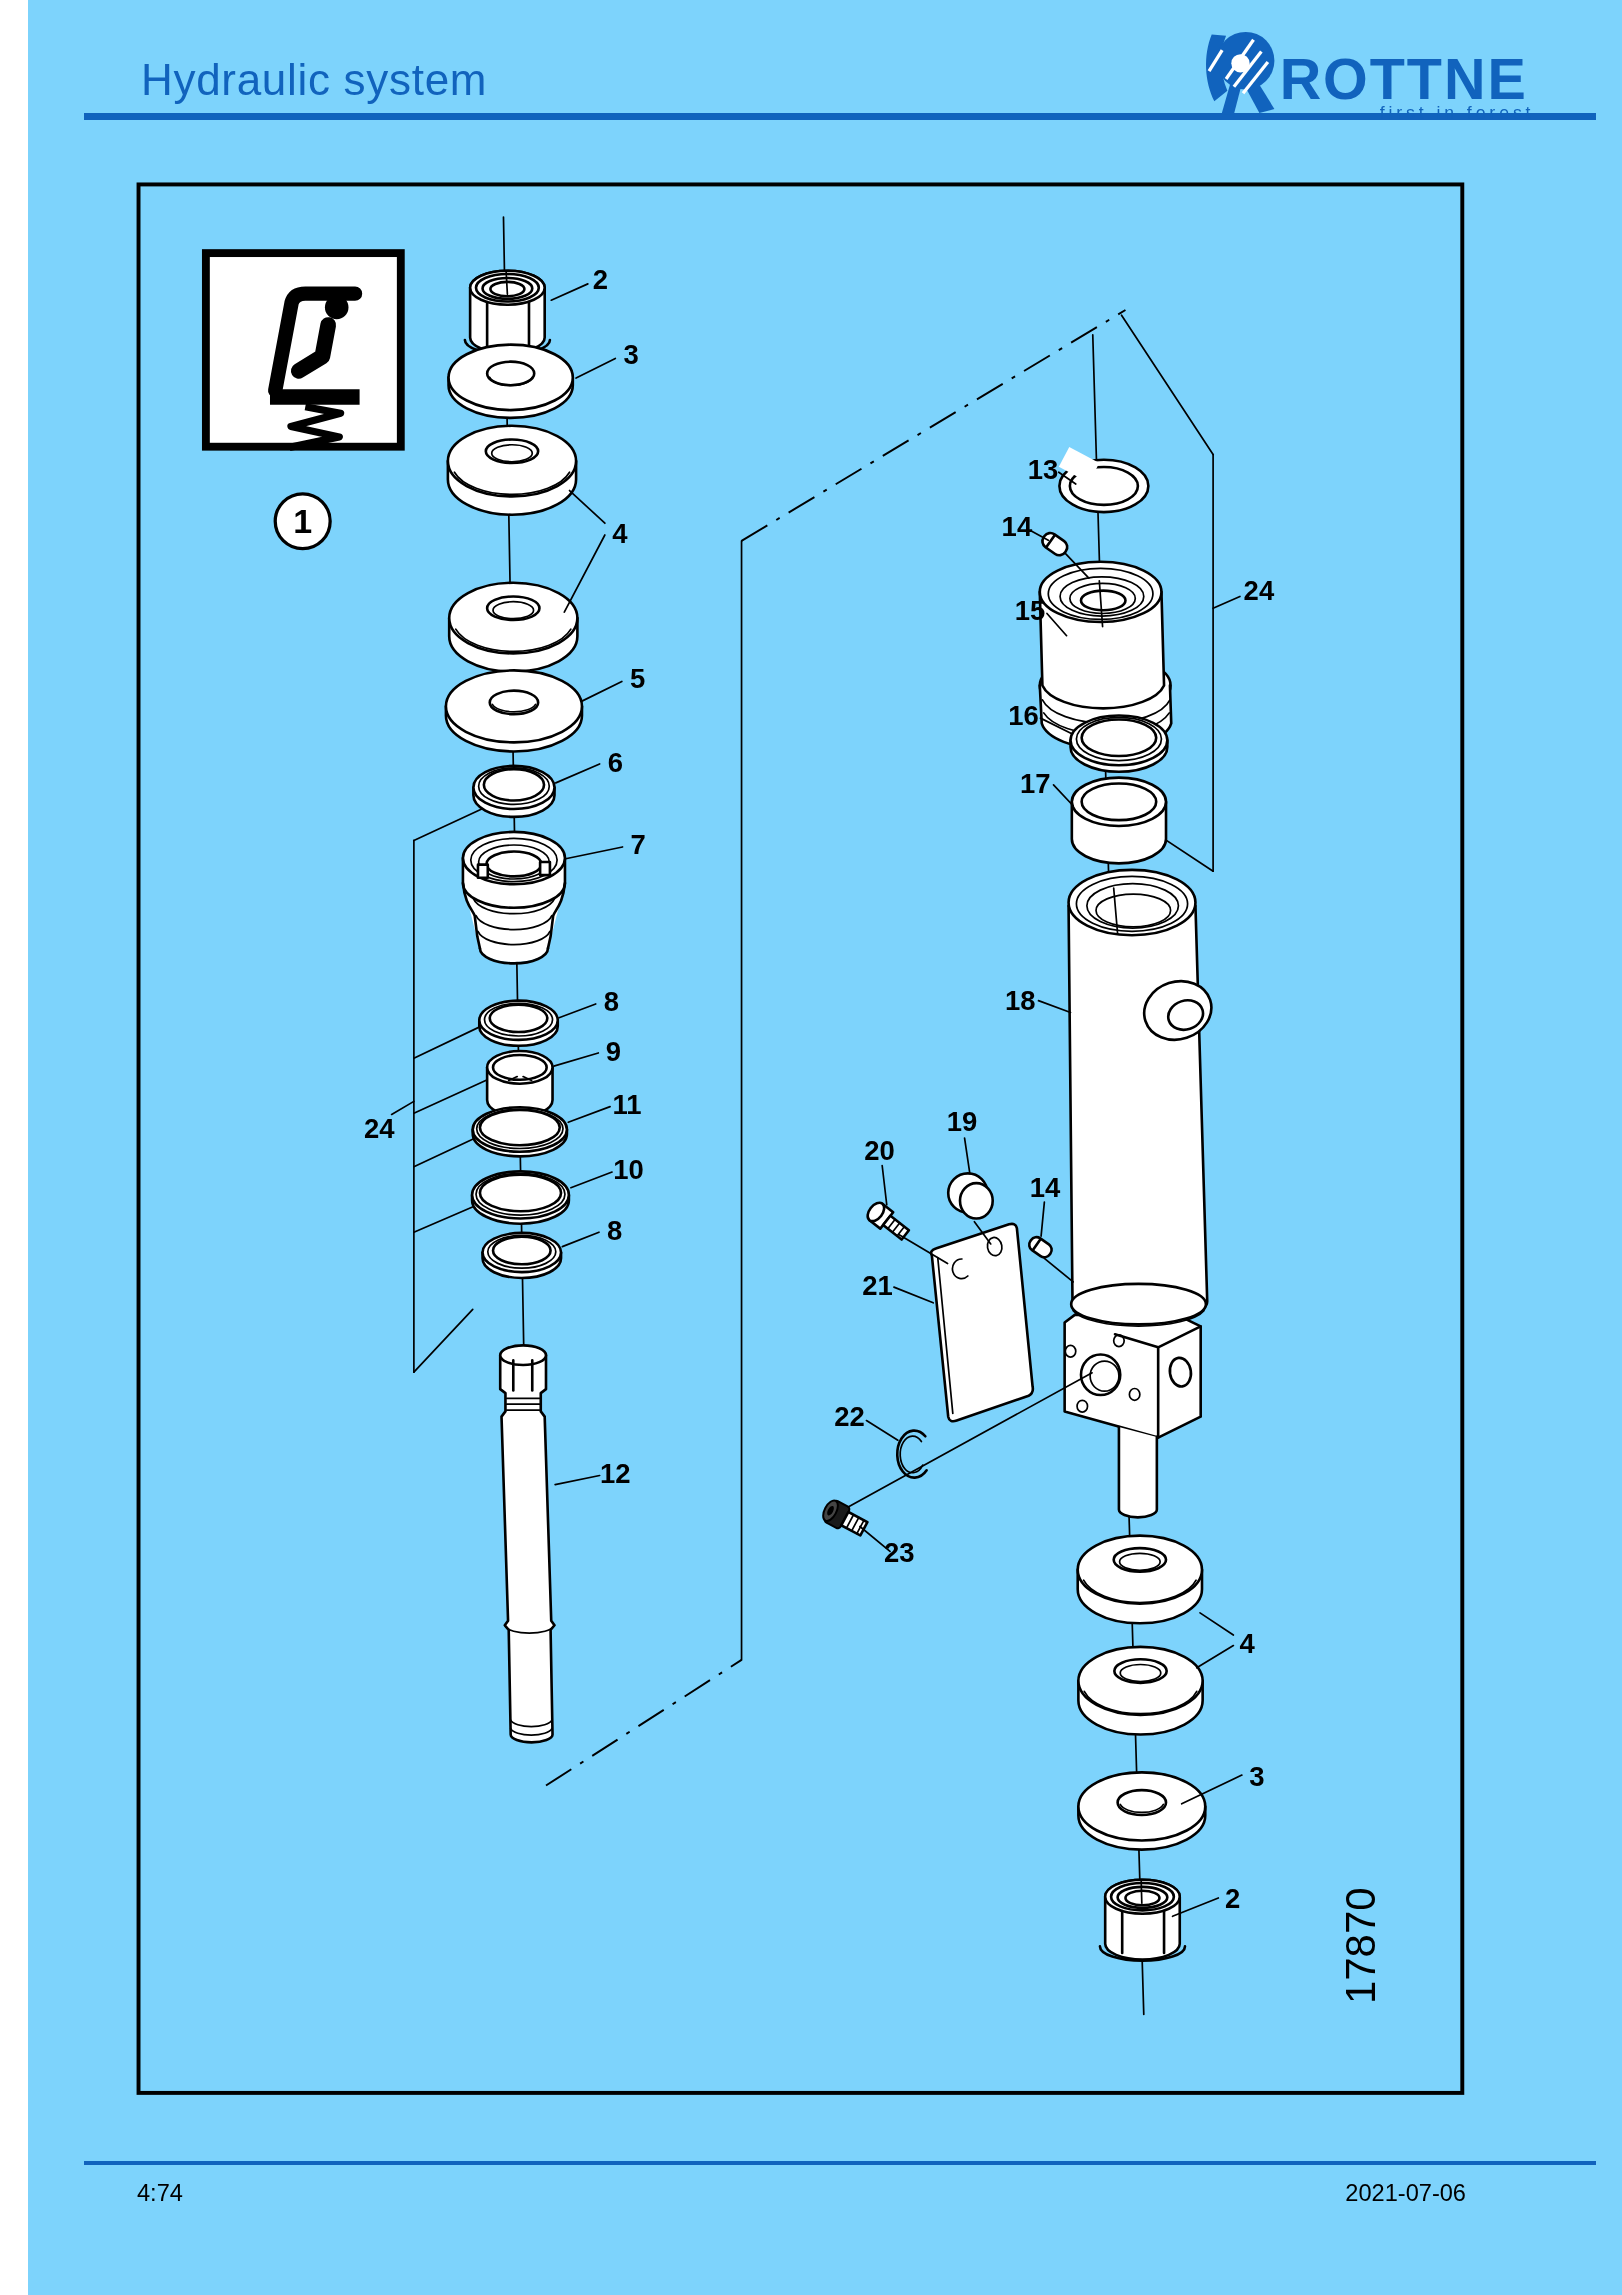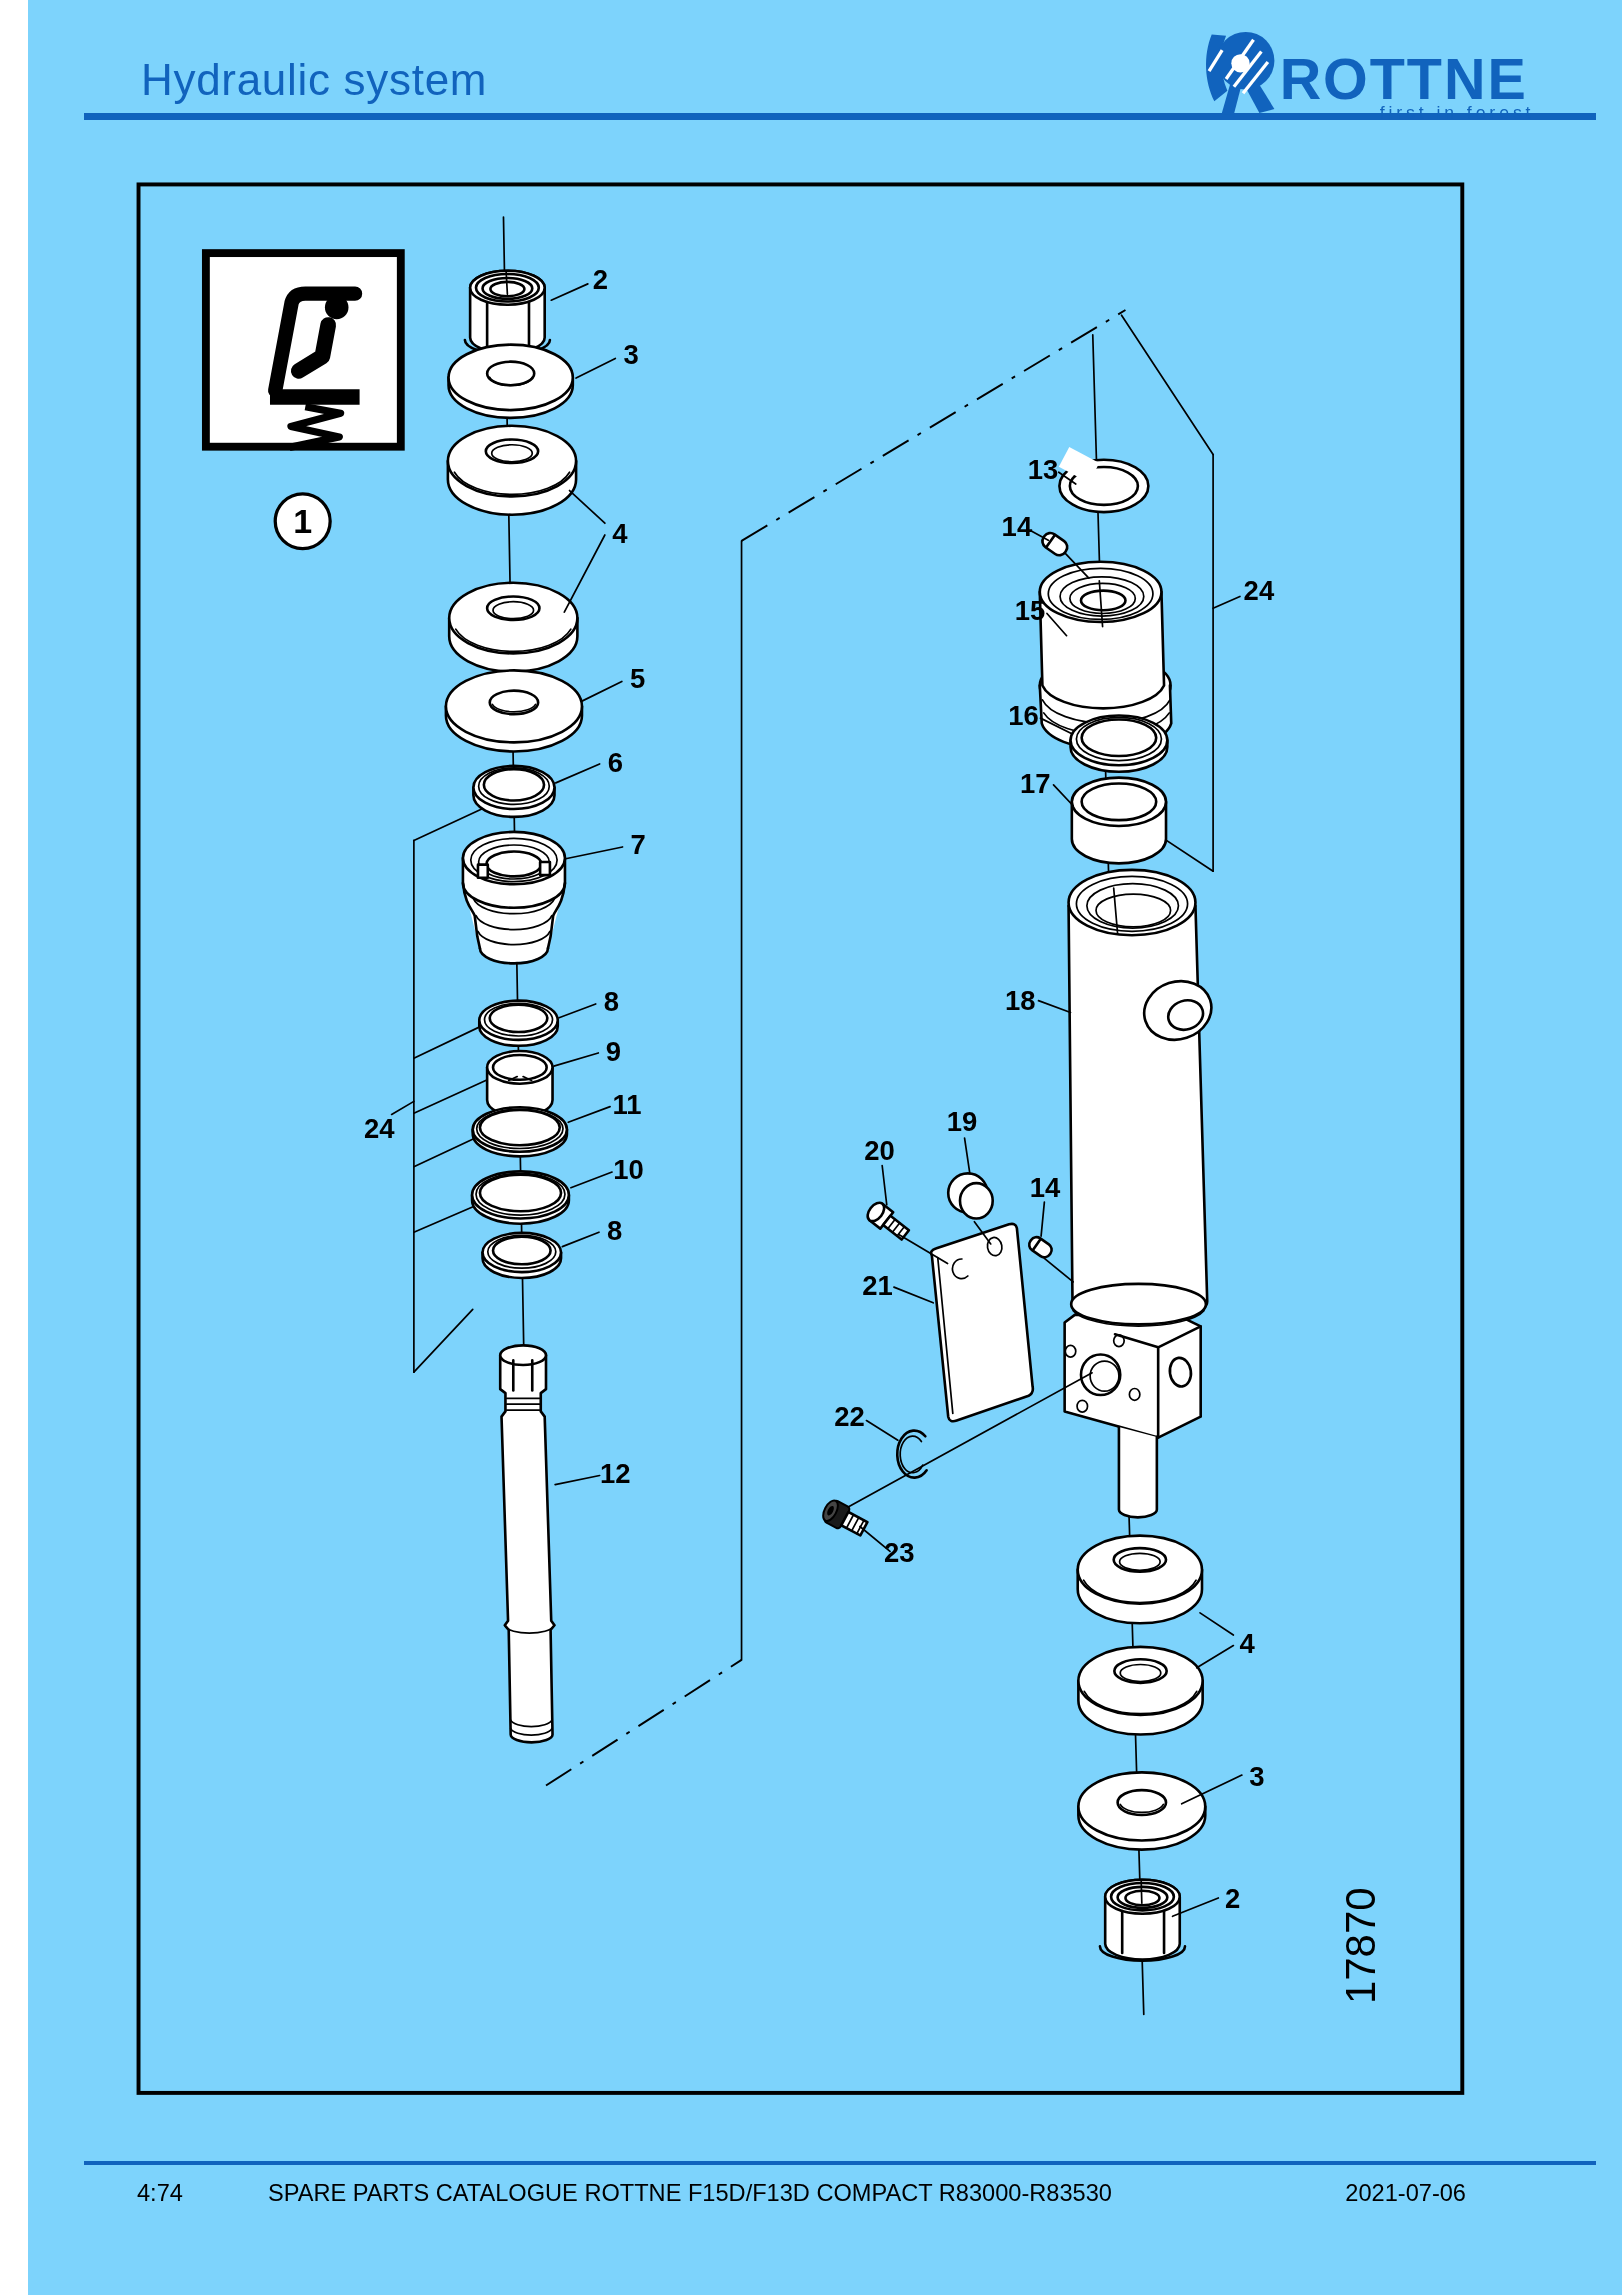--- a/index.html
+++ b/index.html
@@ -413,16 +413,15 @@
       <text class="co" x="1864" y="2528" text-anchor="middle">4</text>
       <text class="co" x="1879" y="2730" text-anchor="middle">3</text>
       <text class="co" x="1842" y="2918" text-anchor="middle">2</text>
     </g>
 
     <text class="fig" x="2060" y="2975" text-anchor="middle" transform="rotate(-90 2060 2975)">17870</text>
   </svg>
 
   <div class="footrule"></div>
   <div class="foot page">4:74</div>
-  <div class="foot cat">SPARE PARTS CATALOGUE ROTTNE F15D/F13D COMPACT R83000-R83530</div>
   <div class="foot date">2021-07-06</div>
 </div>
 
 
 </body></html>

